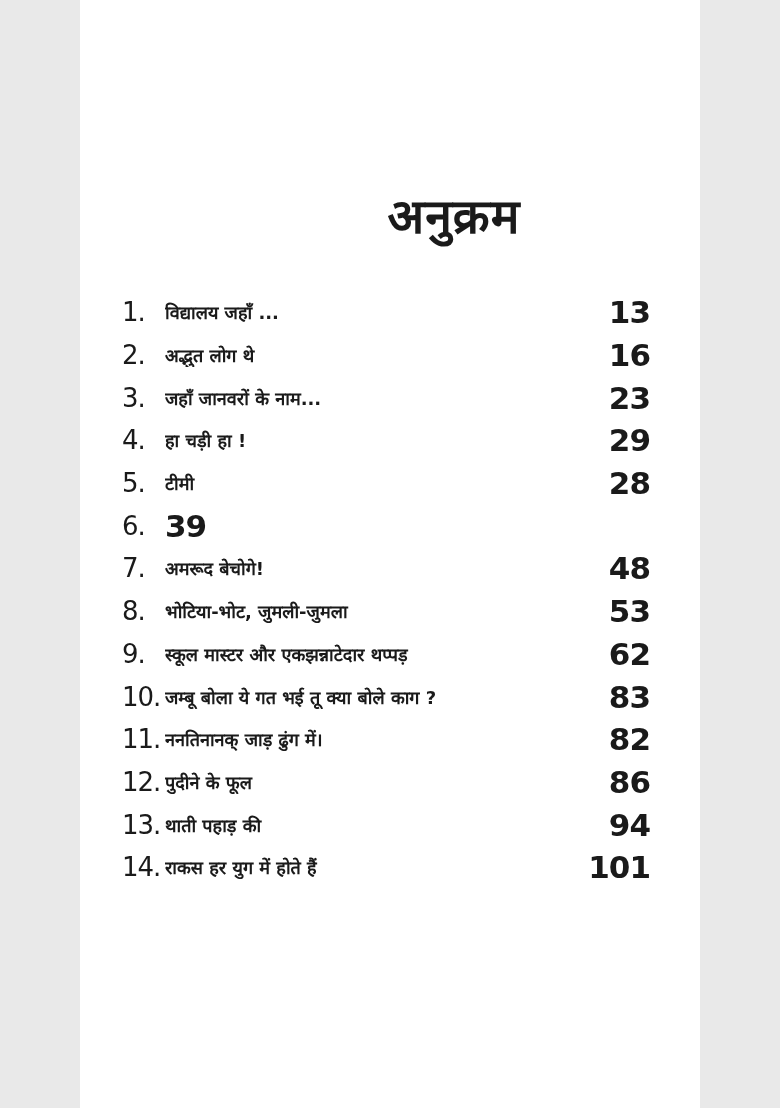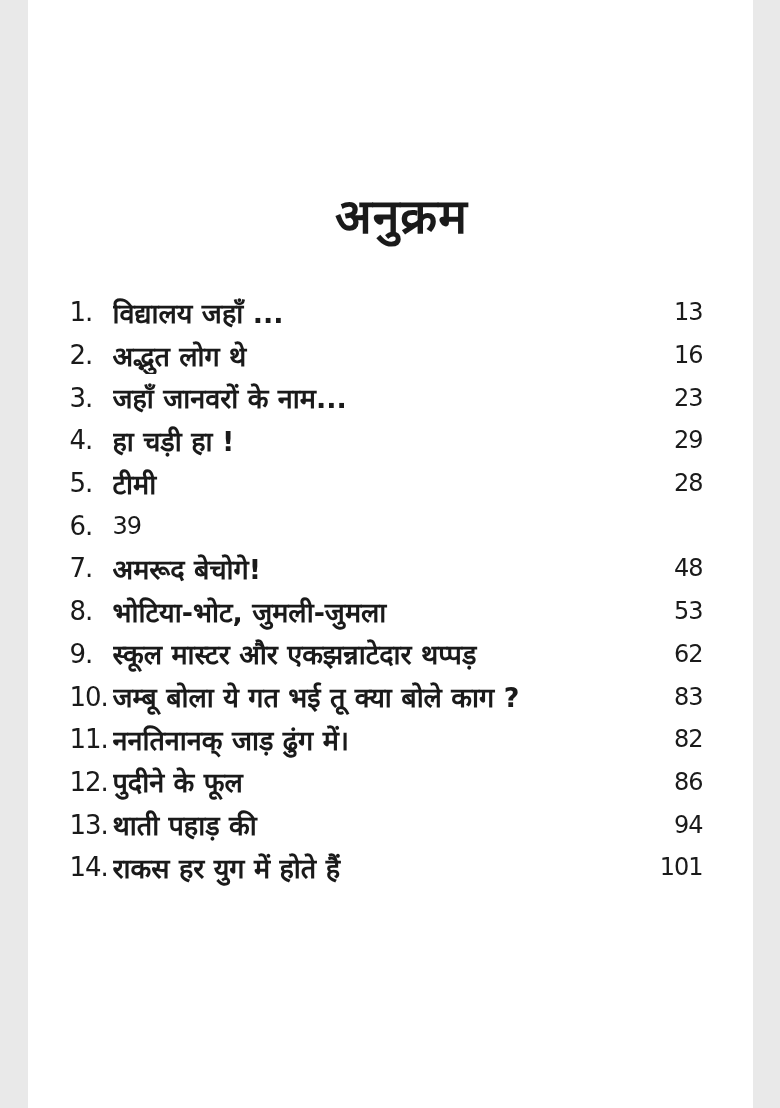--- a/index.html
+++ b/index.html
@@ -2,21 +2,21 @@
 <html lang="hi"><head>
 <meta charset="utf-8">
 <style>
   html, body {
     margin: 0;
     padding: 0;
     background: #e9e9e9;
   }
   .sheet {
     position: relative;
-    width: 725px;
+    width: 620px;
     height: 1108px;
     margin: 0 auto;
     background: var(--bg, #ffffff);
     color: var(--fg, #1a1a1a);
     font-family: "DejaVu Sans", "Liberation Sans", sans-serif;
     overflow: hidden;
   }
   .title {
     position: absolute;
     top: 188px;
@@ -42,28 +42,28 @@
     white-space: nowrap;
   }
   .num {
     flex: 0 0 43px;
     font-size: 26px;
     font-weight: 500;
     letter-spacing: -1px;
   }
   .t {
     flex: 1 1 auto;
-    font-size: 27px;
+    font-size: 18px;
     font-weight: 600;
     overflow: hidden;
   }
   .p {
     flex: 0 0 auto;
-    font-size: 24px;
-    font-weight: 400;
+    font-size: 31px;
+    font-weight: 700;
     text-align: left;
     letter-spacing: -1px;
   }
 </style>
 </head>
 <body>
 
 <div class="sheet" style="--bg: #ffffff; --fg: #1a1a1a;">
   <h1 class="title">अनुक्रम</h1>
 

